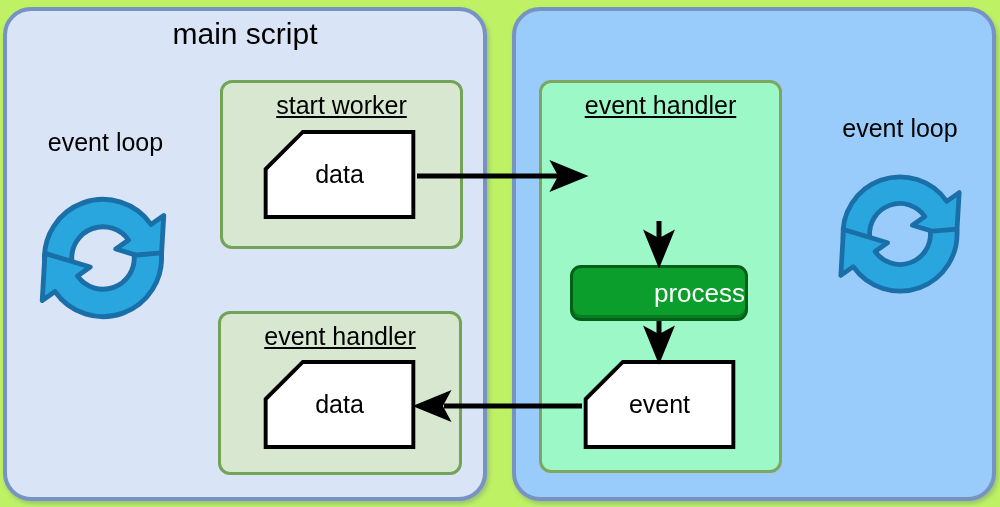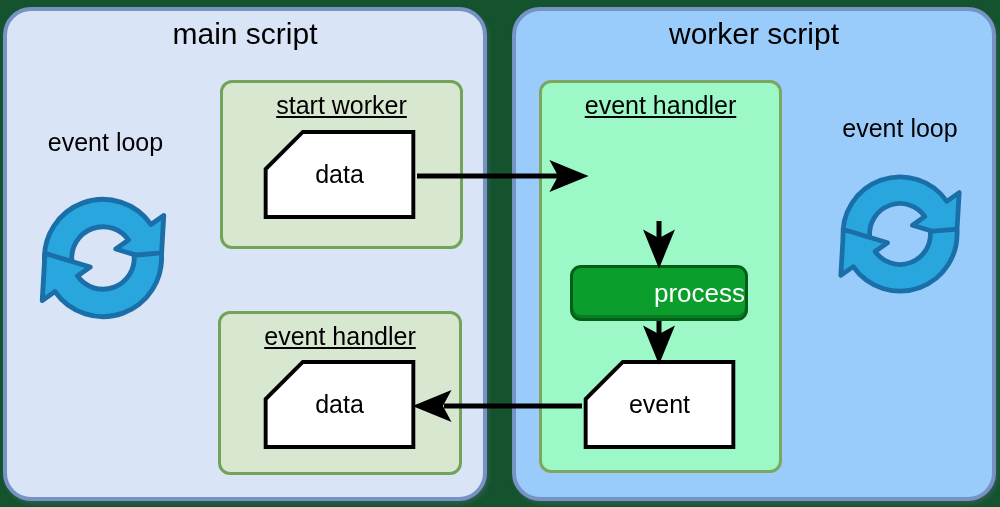--- a/index.html
+++ b/index.html
@@ -1,19 +1,19 @@
 <!DOCTYPE html>
 <html style="--main-fill: #d9e5f6; --worker-fill: #9accfb; --panel-border: #7693c3; --green-fill: #d8e8d0; --green-border: #72a356; --mint-fill: #9cf9c7; --mint-border: #7da75f; --process-fill: #0b9e2d; --process-border: #046019; --loop-fill: #2aa6df; --loop-stroke: #1a6fa8; --arrow: #000000;"><head>
 <meta charset="utf-8">
 <style>
   html,body{margin:0;padding:0;background:#ffffff;}
   .canvas{
     position:relative;width:1000px;height:507px;overflow:hidden;
     font-family:"Liberation Sans","DejaVu Sans",sans-serif;color:#000;
-    background:#14532d;
+    background:#bef264;
   }
   .panel{
     position:absolute;box-sizing:border-box;
     border:4px solid var(--panel-border);border-radius:28px;
     box-shadow:2px 3px 4px rgba(90,110,140,0.35);
   }
   .panel.main{left:3px;top:7px;width:484px;height:494px;background:var(--main-fill);}
   .panel.worker{left:512px;top:7px;width:484px;height:494px;background:var(--worker-fill);}
   .panel-title{
     position:absolute;left:0;top:6px;width:100%;text-align:center;
@@ -78,21 +78,20 @@
       <div class="card" style="left:41px;top:46px;">
         <svg viewBox="0 0 155 91">
           <polygon points="40,2 153,2 153,89 2,89 2,40" fill="#ffffff" stroke="#000000" stroke-width="4"></polygon>
         </svg>
         <div class="card-label">data</div>
       </div>
     </div>
   </div>
 
   <div class="panel worker">
-    <div class="panel-title">worker script</div>
 
     <div class="loop-label" style="left:304px;top:103px;width:160px;">event loop</div>
 
     <svg class="loop-icon" style="left:308px;top:139px;" width="152" height="168" viewBox="0 0 160 170">
       <g style="stroke:var(--loop-stroke);fill:var(--loop-fill);" stroke-width="5" stroke-linejoin="round">
         <use href="#loop-arrow"></use>
         <use href="#loop-arrow" transform="rotate(180 80 85)"></use>
       </g>
     </svg>
 

